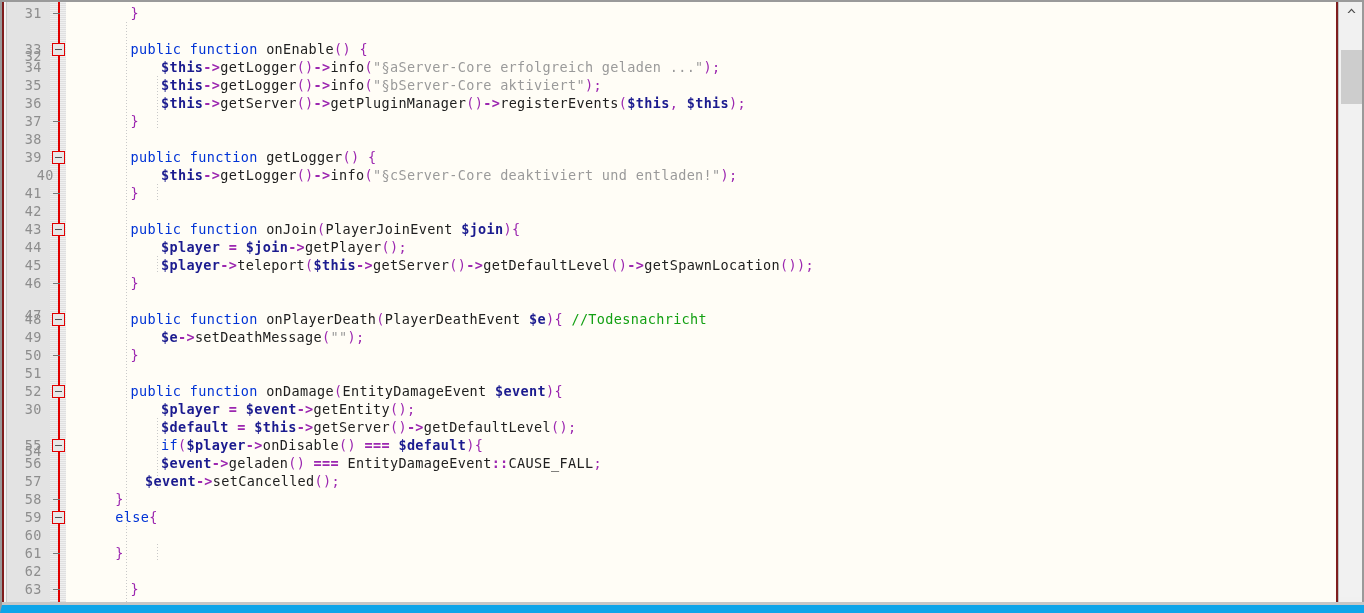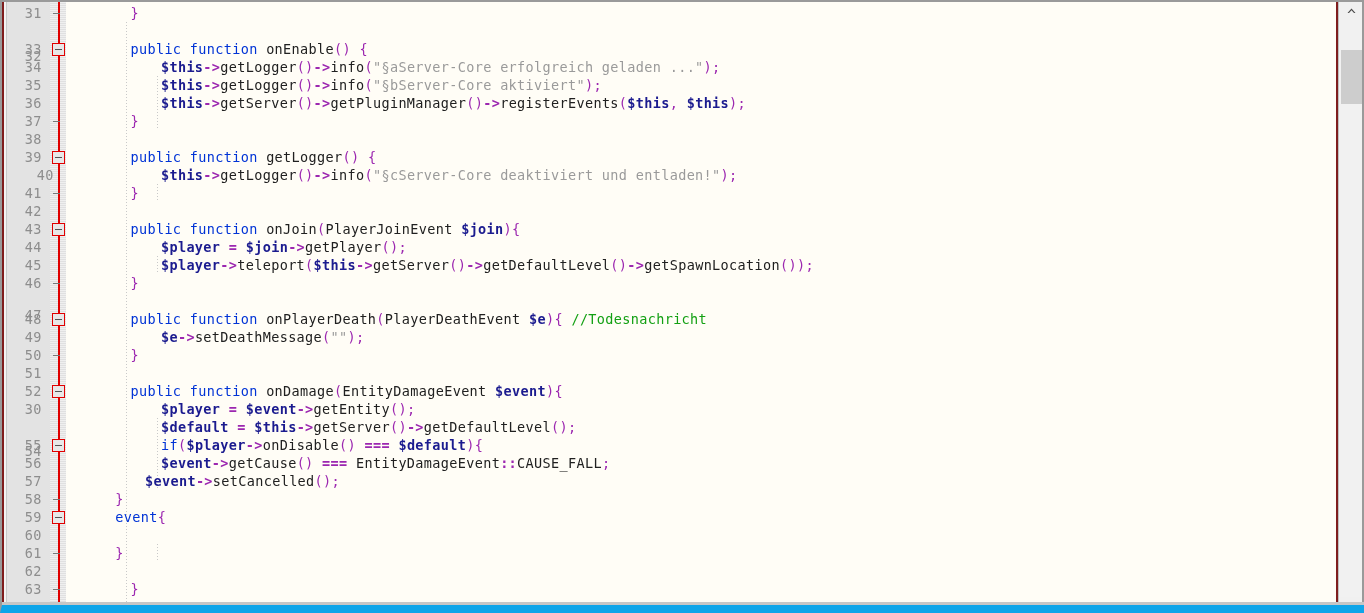--- a/index.html
+++ b/index.html
@@ -192,24 +192,24 @@
         <div class="codeline" style="top: 272px; left: 64.48px;"><span class="pun">}</span></div>
         <div class="codeline" style="top: 290px; left: 34px;"></div>
         <div class="codeline" style="top: 308px; left: 64.48px;"><span class="kw">public</span> <span class="kw">function</span> <span class="id">onPlayerDeath</span><span class="pun">(</span><span class="id">PlayerDeathEvent</span> <span class="var">$e</span><span class="pun">)</span><span class="pun">{</span> <span class="cmt">//Todesnachricht</span></div>
         <div class="codeline" style="top: 326px; left: 94.96px;"><span class="var">$e</span><span class="op">-&gt;</span><span class="id">setDeathMessage</span><span class="pun">(</span><span class="str">""</span><span class="pun">)</span><span class="pun">;</span></div>
         <div class="codeline" style="top: 344px; left: 64.48px;"><span class="pun">}</span></div>
         <div class="codeline" style="top: 362px; left: 34px;"></div>
         <div class="codeline" style="top: 380px; left: 64.48px;"><span class="kw">public</span> <span class="kw">function</span> <span class="id">onDamage</span><span class="pun">(</span><span class="id">EntityDamageEvent</span> <span class="var">$event</span><span class="pun">)</span><span class="pun">{</span></div>
         <div class="codeline" style="top: 398px; left: 94.96px;"><span class="var">$player</span> <span class="op">=</span> <span class="var">$event</span><span class="op">-&gt;</span><span class="id">getEntity</span><span class="pun">(</span><span class="pun">)</span><span class="pun">;</span></div>
         <div class="codeline" style="top: 416px; left: 94.96px;"><span class="var">$default</span> <span class="op">=</span> <span class="var">$this</span><span class="op">-&gt;</span><span class="id">getServer</span><span class="pun">(</span><span class="pun">)</span><span class="op">-&gt;</span><span class="id">getDefaultLevel</span><span class="pun">(</span><span class="pun">)</span><span class="pun">;</span></div>
         <div class="codeline" style="top: 434px; left: 94.96px;"><span class="kw">if</span><span class="pun">(</span><span class="var">$player</span><span class="op">-&gt;</span><span class="id">onDisable</span><span class="pun">(</span><span class="pun">)</span> <span class="op">===</span> <span class="var">$default</span><span class="pun">)</span><span class="pun">{</span></div>
-        <div class="codeline" style="top: 452px; left: 94.96px;"><span class="var">$event</span><span class="op">-&gt;</span><span class="id">getCause</span><span class="pun">(</span><span class="pun">)</span> <span class="op">===</span> <span class="id">EntityDamageEvent</span><span class="op">::</span><span class="id">CAUSE_FALL</span><span class="pun">;</span></div>
+        <div class="codeline" style="top: 452px; left: 94.96px;"><span class="var">$event</span><span class="op">-&gt;</span><span class="id">geladen</span><span class="pun">(</span><span class="pun">)</span> <span class="op">===</span> <span class="id">EntityDamageEvent</span><span class="op">::</span><span class="id">CAUSE_FALL</span><span class="pun">;</span></div>
         <div class="codeline" style="top: 470px; left: 79px;"><span class="var">$event</span><span class="op">-&gt;</span><span class="id">setCancelled</span><span class="pun">(</span><span class="pun">)</span><span class="pun">;</span></div>
         <div class="codeline" style="top: 488px; left: 49.24px;"><span class="pun">}</span></div>
-        <div class="codeline" style="top: 506px; left: 49.24px;"><span class="kw">event</span><span class="pun">{</span></div>
+        <div class="codeline" style="top: 506px; left: 49.24px;"><span class="kw">else</span><span class="pun">{</span></div>
         <div class="codeline" style="top: 524px; left: 34px;"></div>
         <div class="codeline" style="top: 542px; left: 49.24px;"><span class="pun">}</span></div>
         <div class="codeline" style="top: 560px; left: 34px;"></div>
         <div class="codeline" style="top: 578px; left: 64.48px;"><span class="pun">}</span></div>
         <div class="codeline" style="top: 596px; left: 34px;"></div>
       </div>
   </div>
 
   <div id="vscroll">
     <div class="strip"></div>

